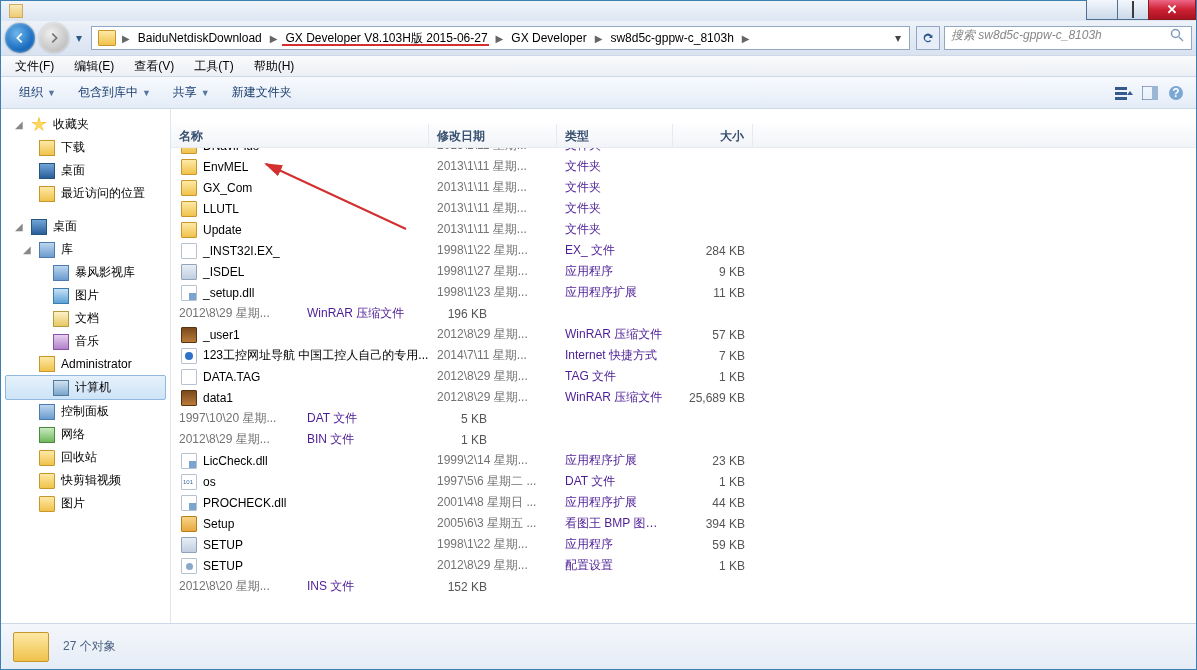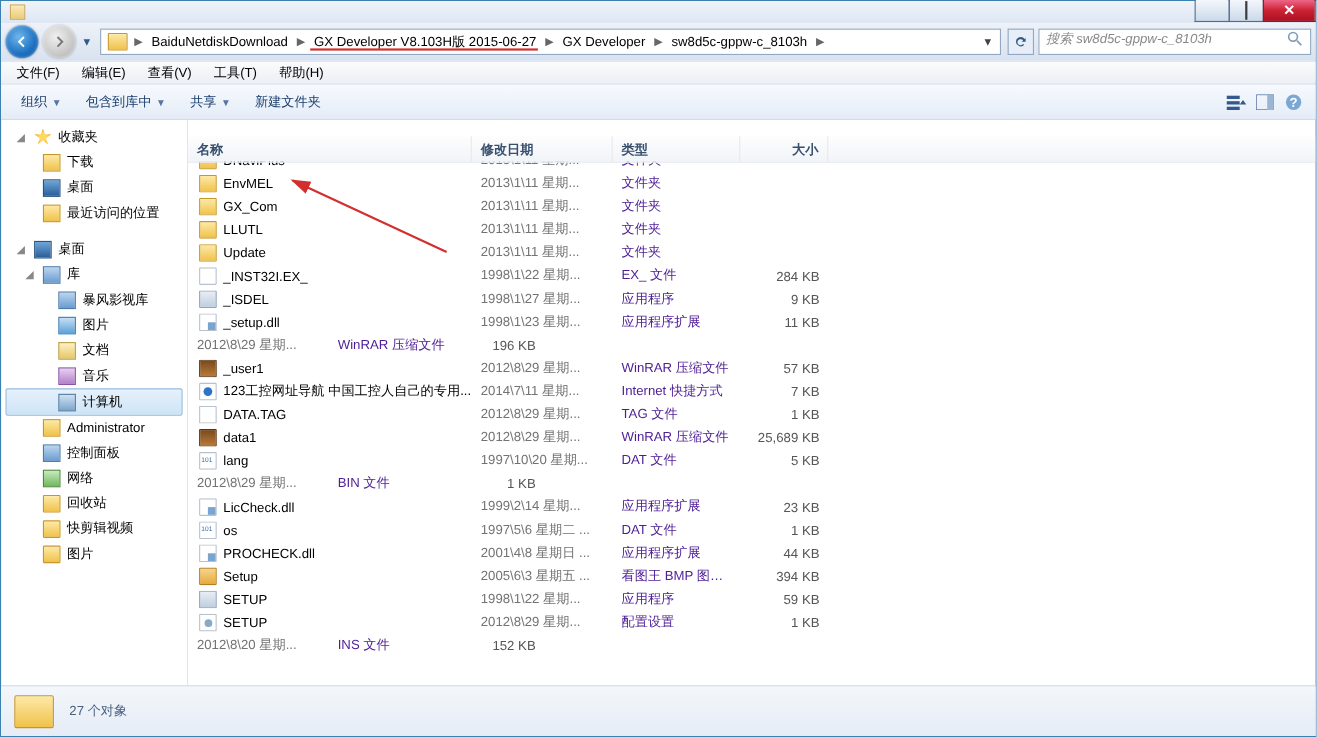--- a/index.html
+++ b/index.html
@@ -264,27 +264,27 @@
             <span>图片</span>
           </div>
         <div class="tree-item l2">
             <span class="ico ico-doc"></span>
             <span>文档</span>
           </div>
         <div class="tree-item l2">
             <span class="ico ico-mus"></span>
             <span>音乐</span>
           </div>
+        <div class="tree-item">
+            <span class="ico ico-usr"></span>
+            <span>Administrator</span>
+          </div>
         <div class="tree-item selected">
             <span class="ico ico-pc"></span>
             <span>计算机</span>
-          </div>
-        <div class="tree-item">
-            <span class="ico ico-usr"></span>
-            <span>Administrator</span>
           </div>
         <div class="tree-item">
             <span class="ico ico-lib"></span>
             <span>控制面板</span>
           </div>
         <div class="tree-item">
             <span class="ico ico-net"></span>
             <span>网络</span>
           </div>
         <div class="tree-item">
@@ -417,24 +417,20 @@
           <div class="row">
             <div class="c-name">
               <span class="fico fico-rar"></span>
               <span>data1</span>
             </div>
             <div class="c-date">2012\8\29 星期...</div>
             <div class="c-type">WinRAR 压缩文件</div>
             <div class="c-size">25,689 KB</div>
           </div>
           <div class="row">
-            <div class="c-name">
-              <span class="fico fico-dat"></span>
-              <span>lang</span>
-            </div>
             <div class="c-date">1997\10\20 星期...</div>
             <div class="c-type">DAT 文件</div>
             <div class="c-size">5 KB</div>
           </div>
           <div class="row">
             <div class="c-date">2012\8\29 星期...</div>
             <div class="c-type">BIN 文件</div>
             <div class="c-size">1 KB</div>
           </div>
           <div class="row">

